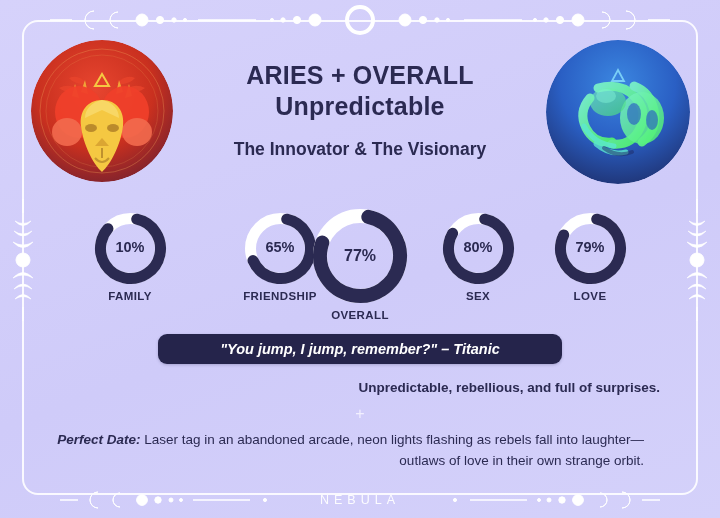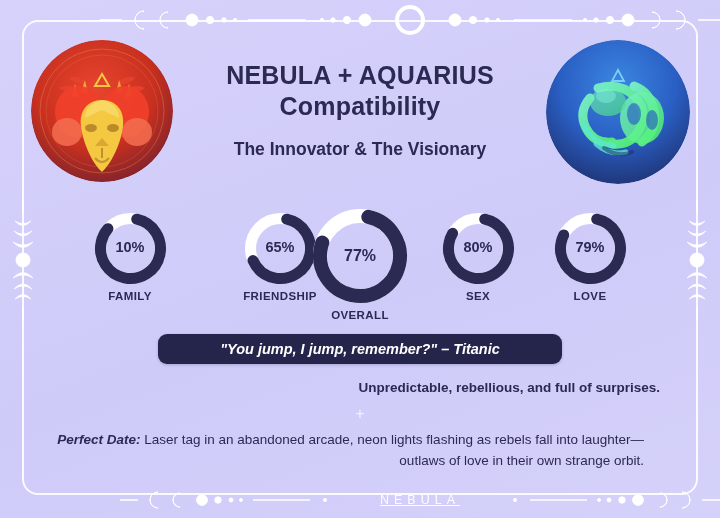--- a/index.html
+++ b/index.html
@@ -28,24 +28,23 @@
     bottom: 23px;
     border: 2px solid rgba(255,255,255,0.88);
     border-radius: 16px;
     box-sizing: border-box;
     pointer-events: none;
   }
   .border-deco {
     position: absolute;
     display: flex;
     align-items: center;
-    justify-content: flex-end;
+    justify-content: center;
     color: #ffffff;
     pointer-events: none;
-    text-decoration: underline;
   }
   .deco-top {
     top: 0px;
     left: 0;
     width: 720px;
     height: 40px;
     gap: 0px;
   }
   .deco-bottom {
     bottom: 0px;
@@ -385,22 +384,22 @@
       </g>
       <g fill="none" stroke="#1d2a63" stroke-width="4" stroke-linecap="round" opacity="0.5">
         <path d="M58 108 q14 10 28 4"></path>
       </g>
       <ellipse cx="60" cy="56" rx="10" ry="7" fill="#7ef0d4" opacity="0.5"></ellipse>
     </svg>
   </div>
 
   <div class="head-wrap">
     <div class="title-main">
-      <div>NEBULA + AQUARIUS</div>
-      <div>Compatibility</div>
+      <div>ARIES + OVERALL</div>
+      <div>Unpredictable</div>
     </div>
     <div class="title-sub">The Innovator &amp; The Visionary</div>
   </div>
 
   <div class="donut-row">
       <div class="donut" style="left: 4.5px; top: 14.5px; width: 75px; height: 75px;"><svg width="75" height="75" viewBox="0 0 75 75">
           <circle cx="37.5" cy="37.5" r="30" fill="none" stroke="#ffffff" stroke-width="11"></circle>
           <circle cx="37.5" cy="37.5" r="30" fill="none" stroke="#2b2a52" stroke-width="11" stroke-linecap="round" stroke-dasharray="156.45131414877167 32.0442450666159" transform="rotate(-78 37.5 37.5)"></circle>
         </svg><div class="pct" style="top: 28.5px;">10%</div><div class="lbl" style="top: 79px;">FAMILY</div></div>
       <div class="donut" style="left: 118.5px; top: 14.5px; width: 75px; height: 75px; margin-left: 36px;"><svg width="75" height="75" viewBox="0 0 75 75">

